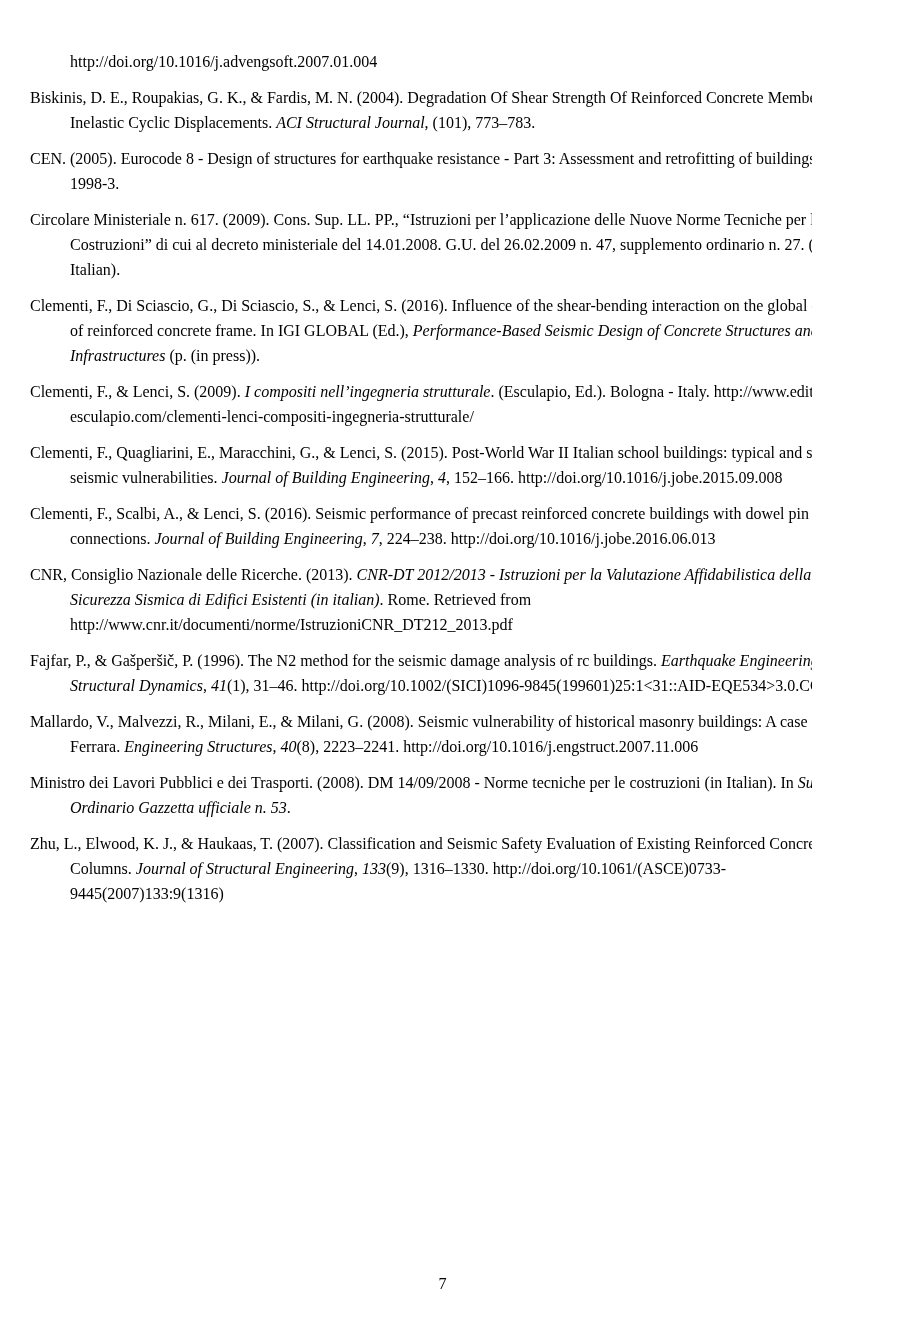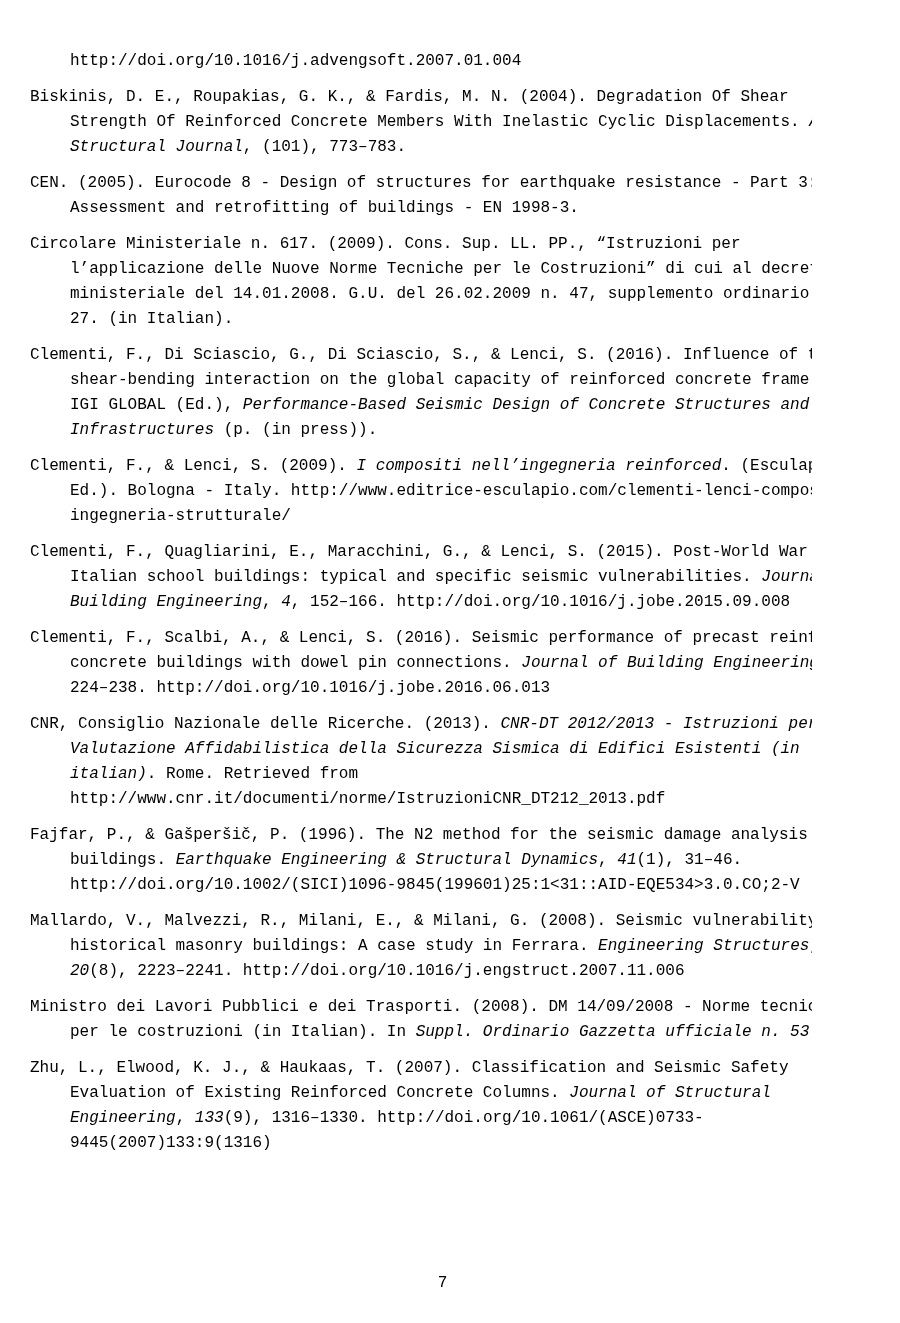--- a/index.html
+++ b/index.html
@@ -6,21 +6,21 @@
     margin: 0;
     padding: 0;
     background: #ffffff;
   }
   .page {
     position: relative;
     width: 812px;
     height: 1323px;
     background: #ffffff;
     overflow: hidden;
-    font-family: Liberation Mono, monospace;
+    font-family: Liberation Serif, serif;
     color: #000000;
   }
   .references {
     position: absolute;
     top: 49px;
     left: 30px;
     width: 838px;
   }
   p.reference {
     margin: 0 0 11px 0;
@@ -51,23 +51,23 @@
 </head>
 <body>
 
 <div class="page">
   <div class="references">
       <p class="reference continuation"><span>http://doi.org/10.1016/j.advengsoft.2007.01.004</span></p>
       <p class="reference"><span>Biskinis, D. E., Roupakias, G. K., &amp; Fardis, M. N. (2004). Degradation Of Shear Strength Of Reinforced Concrete Members With Inelastic Cyclic Displacements. </span><em>ACI Structural Journal</em><span>, (101), 773–783.</span></p>
       <p class="reference"><span>CEN. (2005). Eurocode 8 - Design of structures for earthquake resistance - Part 3: Assessment and retrofitting of buildings - EN 1998-3.</span></p>
       <p class="reference"><span>Circolare Ministeriale n. 617. (2009). Cons. Sup. LL. PP., “Istruzioni per l’applicazione delle Nuove Norme Tecniche per le Costruzioni” di cui al decreto ministeriale del 14.01.2008. G.U. del 26.02.2009 n. 47, supplemento ordinario n. 27. (in Italian).</span></p>
       <p class="reference"><span>Clementi, F., Di Sciascio, G., Di Sciascio, S., &amp; Lenci, S. (2016). Influence of the shear-bending interaction on the global capacity of reinforced concrete frame. In IGI GLOBAL (Ed.), </span><em>Performance-Based Seismic Design of Concrete Structures and Infrastructures</em><span> (p. (in press)).</span></p>
-      <p class="reference"><span>Clementi, F., &amp; Lenci, S. (2009). </span><em>I compositi nell’ingegneria reinforced</em><span>. (Esculapio, Ed.). Bologna - Italy. http://www.editrice-esculapio.com/clementi-lenci-compositi-ingegneria-strutturale/</span></p>
+      <p class="reference"><span>Clementi, F., &amp; Lenci, S. (2009). </span><em>I compositi nell’ingegneria strutturale</em><span>. (Esculapio, Ed.). Bologna - Italy. http://www.editrice-esculapio.com/clementi-lenci-compositi-ingegneria-strutturale/</span></p>
       <p class="reference"><span>Clementi, F., Quagliarini, E., Maracchini, G., &amp; Lenci, S. (2015). Post-World War II Italian school buildings: typical and specific seismic vulnerabilities. </span><em>Journal of Building Engineering</em><span>, </span><em>4</em><span>, 152–166. http://doi.org/10.1016/j.jobe.2015.09.008</span></p>
       <p class="reference"><span>Clementi, F., Scalbi, A., &amp; Lenci, S. (2016). Seismic performance of precast reinforced concrete buildings with dowel pin connections. </span><em>Journal of Building Engineering</em><span>, </span><em>7</em><span>, 224–238. http://doi.org/10.1016/j.jobe.2016.06.013</span></p>
       <p class="reference"><span>CNR, Consiglio Nazionale delle Ricerche. (2013). </span><em>CNR-DT 2012/2013 - Istruzioni per la Valutazione Affidabilistica della Sicurezza Sismica di Edifici Esistenti (in italian)</em><span>. Rome. Retrieved from http://www.cnr.it/documenti/norme/IstruzioniCNR_DT212_2013.pdf</span></p>
       <p class="reference"><span>Fajfar, P., &amp; Gašperšič, P. (1996). The N2 method for the seismic damage analysis of rc buildings. </span><em>Earthquake Engineering &amp; Structural Dynamics</em><span>, </span><em>41</em><span>(1), 31–46. http://doi.org/10.1002/(SICI)1096-9845(199601)25:1&lt;31::AID-EQE534&gt;3.0.CO;2-V</span></p>
-      <p class="reference"><span>Mallardo, V., Malvezzi, R., Milani, E., &amp; Milani, G. (2008). Seismic vulnerability of historical masonry buildings: A case study in Ferrara. </span><em>Engineering Structures</em><span>, </span><em>20</em><span>(8), 2223–2241. http://doi.org/10.1016/j.engstruct.2007.11.006</span></p>
+      <p class="reference"><span>Mallardo, V., Malvezzi, R., Milani, E., &amp; Milani, G. (2008). Seismic vulnerability of historical masonry buildings: A case study in Ferrara. </span><em>Engineering Structures</em><span>, </span><em>40</em><span>(8), 2223–2241. http://doi.org/10.1016/j.engstruct.2007.11.006</span></p>
       <p class="reference"><span>Ministro dei Lavori Pubblici e dei Trasporti. (2008). DM 14/09/2008 - Norme tecniche per le costruzioni (in Italian). In </span><em>Suppl. Ordinario Gazzetta ufficiale n. 53</em><span>.</span></p>
       <p class="reference"><span>Zhu, L., Elwood, K. J., &amp; Haukaas, T. (2007). Classification and Seismic Safety Evaluation of Existing Reinforced Concrete Columns. </span><em>Journal of Structural Engineering</em><span>, </span><em>133</em><span>(9), 1316–1330. http://doi.org/10.1061/(ASCE)0733-9445(2007)133:9(1316)</span></p>
     </div>
   <div class="page-number">7</div>
 </div>
 
 </body></html>

